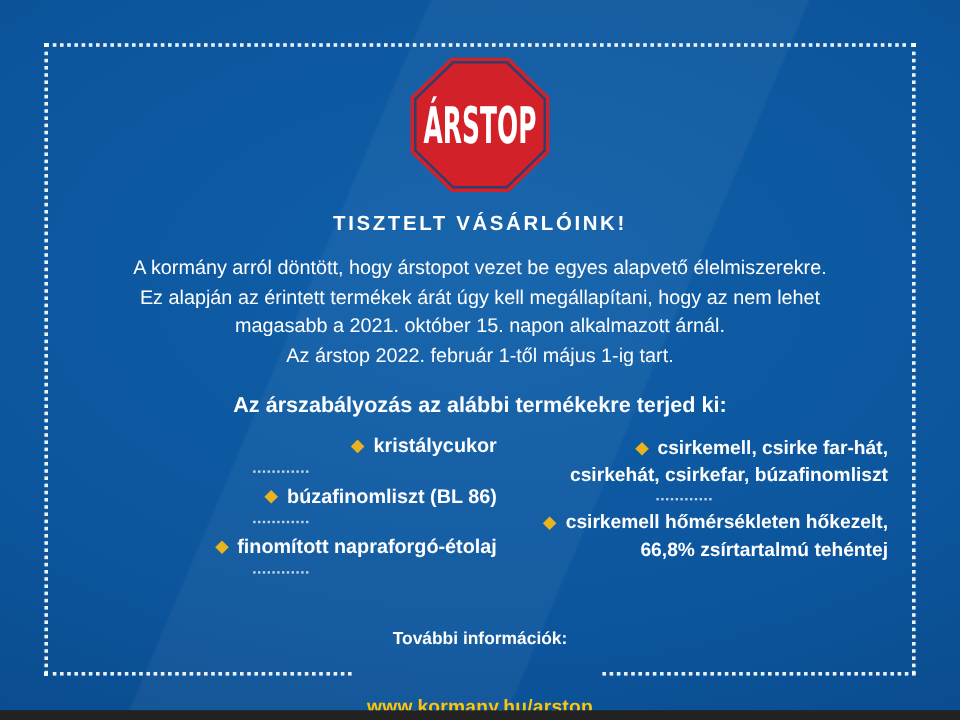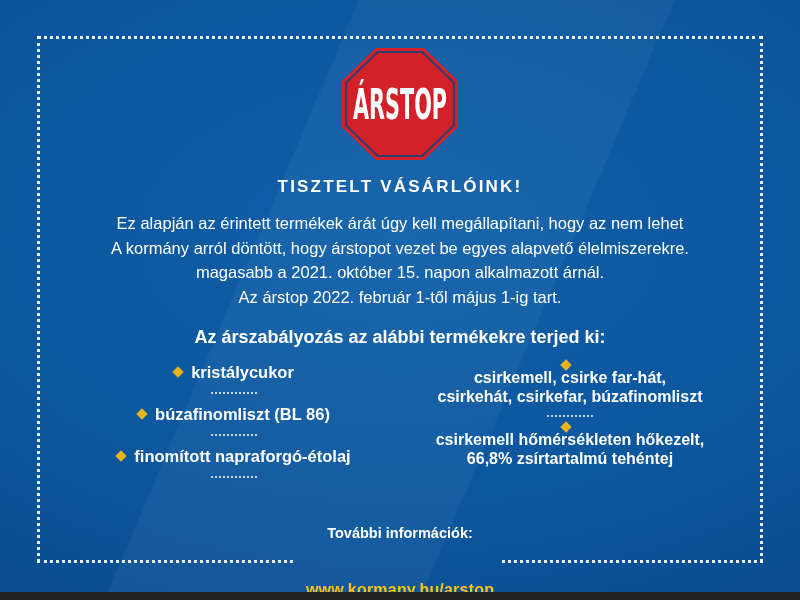--- a/index.html
+++ b/index.html
@@ -39,24 +39,24 @@
 
   .products-heading {
     position: absolute; top: 327px; left: 0; width: 100%;
     text-align: center; font-size: 18px; font-weight: bold;
   }
 
   .list-left  { position: absolute; left: 54px;  top: 361px; width: 360px; }
   .list-right { position: absolute; left: 400px; top: 362px; width: 340px; }
 
   .p-item-line {
-    display: flex; justify-content: center; align-items: center;
+    display: flex; justify-content: flex-end; align-items: center;
     font-weight: bold; font-size: 16.5px; height: 22px; white-space: nowrap;
   }
-  .list-right .p-item-line { height: 23px; font-size: 16px; flex-direction: column; }
+  .list-right .p-item-line { height: 23px; font-size: 16px; }
 
   .diamond {
     width: 8px; height: 8px; background: #e9b320;
     transform: rotate(45deg); margin-right: 9px; flex: none;
   }
 
   .sep {
     width: 46px; height: 0; margin: 9px auto;
     border-top: 2px dotted rgba(255,255,255,0.75);
   }
@@ -87,22 +87,22 @@
     <svg width="116" height="112" viewBox="0 0 116 112">
       <polygon points="34,0 82,0 116,33 116,79 82,112 34,112 0,79 0,33" fill="#d3212a"></polygon>
       <polygon points="34,0 82,0 116,33 116,79 82,112 34,112 0,79 0,33" fill="none" stroke="#2f3e6d" stroke-width="2.2" transform="translate(4.06,3.92) scale(0.93)"></polygon>
       <text x="58" y="71" text-anchor="middle" font-size="42" font-weight="bold" fill="#ffffff" textLength="94" lengthAdjust="spacingAndGlyphs" font-family="DejaVu Sans, sans-serif">ÁRSTOP</text>
     </svg>
   </div>
 
   <div class="greeting">TISZTELT VÁSÁRLÓINK!</div>
 
   <div class="intro">
+    <div>A kormány arról döntött, hogy árstopot vezet be egyes alapvető élelmiszerekre.</div>
     <div>Ez alapján az érintett termékek árát úgy kell megállapítani, hogy az nem lehet</div>
-    <div>A kormány arról döntött, hogy árstopot vezet be egyes alapvető élelmiszerekre.</div>
     <div>magasabb a 2021. október 15. napon alkalmazott árnál.</div>
     <div>Az árstop 2022. február 1-től május 1-ig tart.</div>
   </div>
 
   <div class="products-heading">Az árszabályozás az alábbi termékekre terjed ki:</div>
 
   <div class="list-left">
     <div class="p-item-line">
       <span class="diamond"></span>
       <span>kristálycukor</span>

